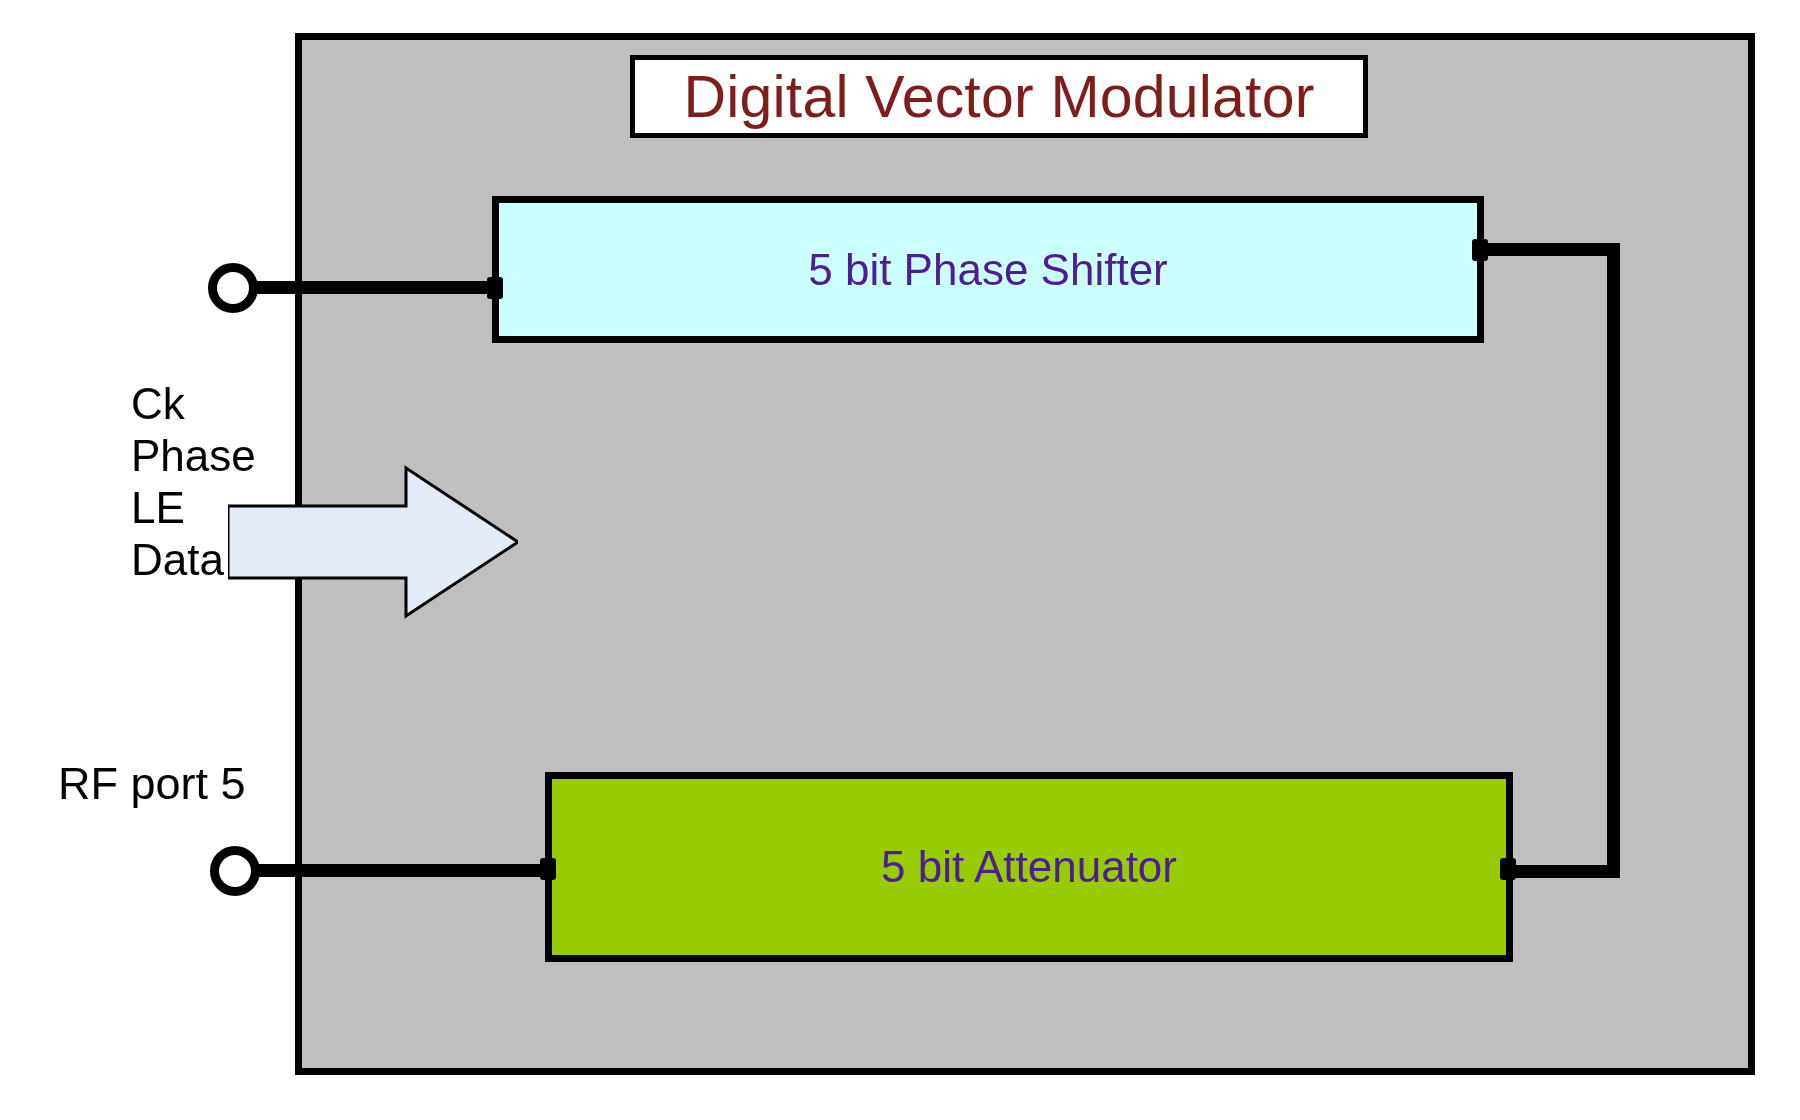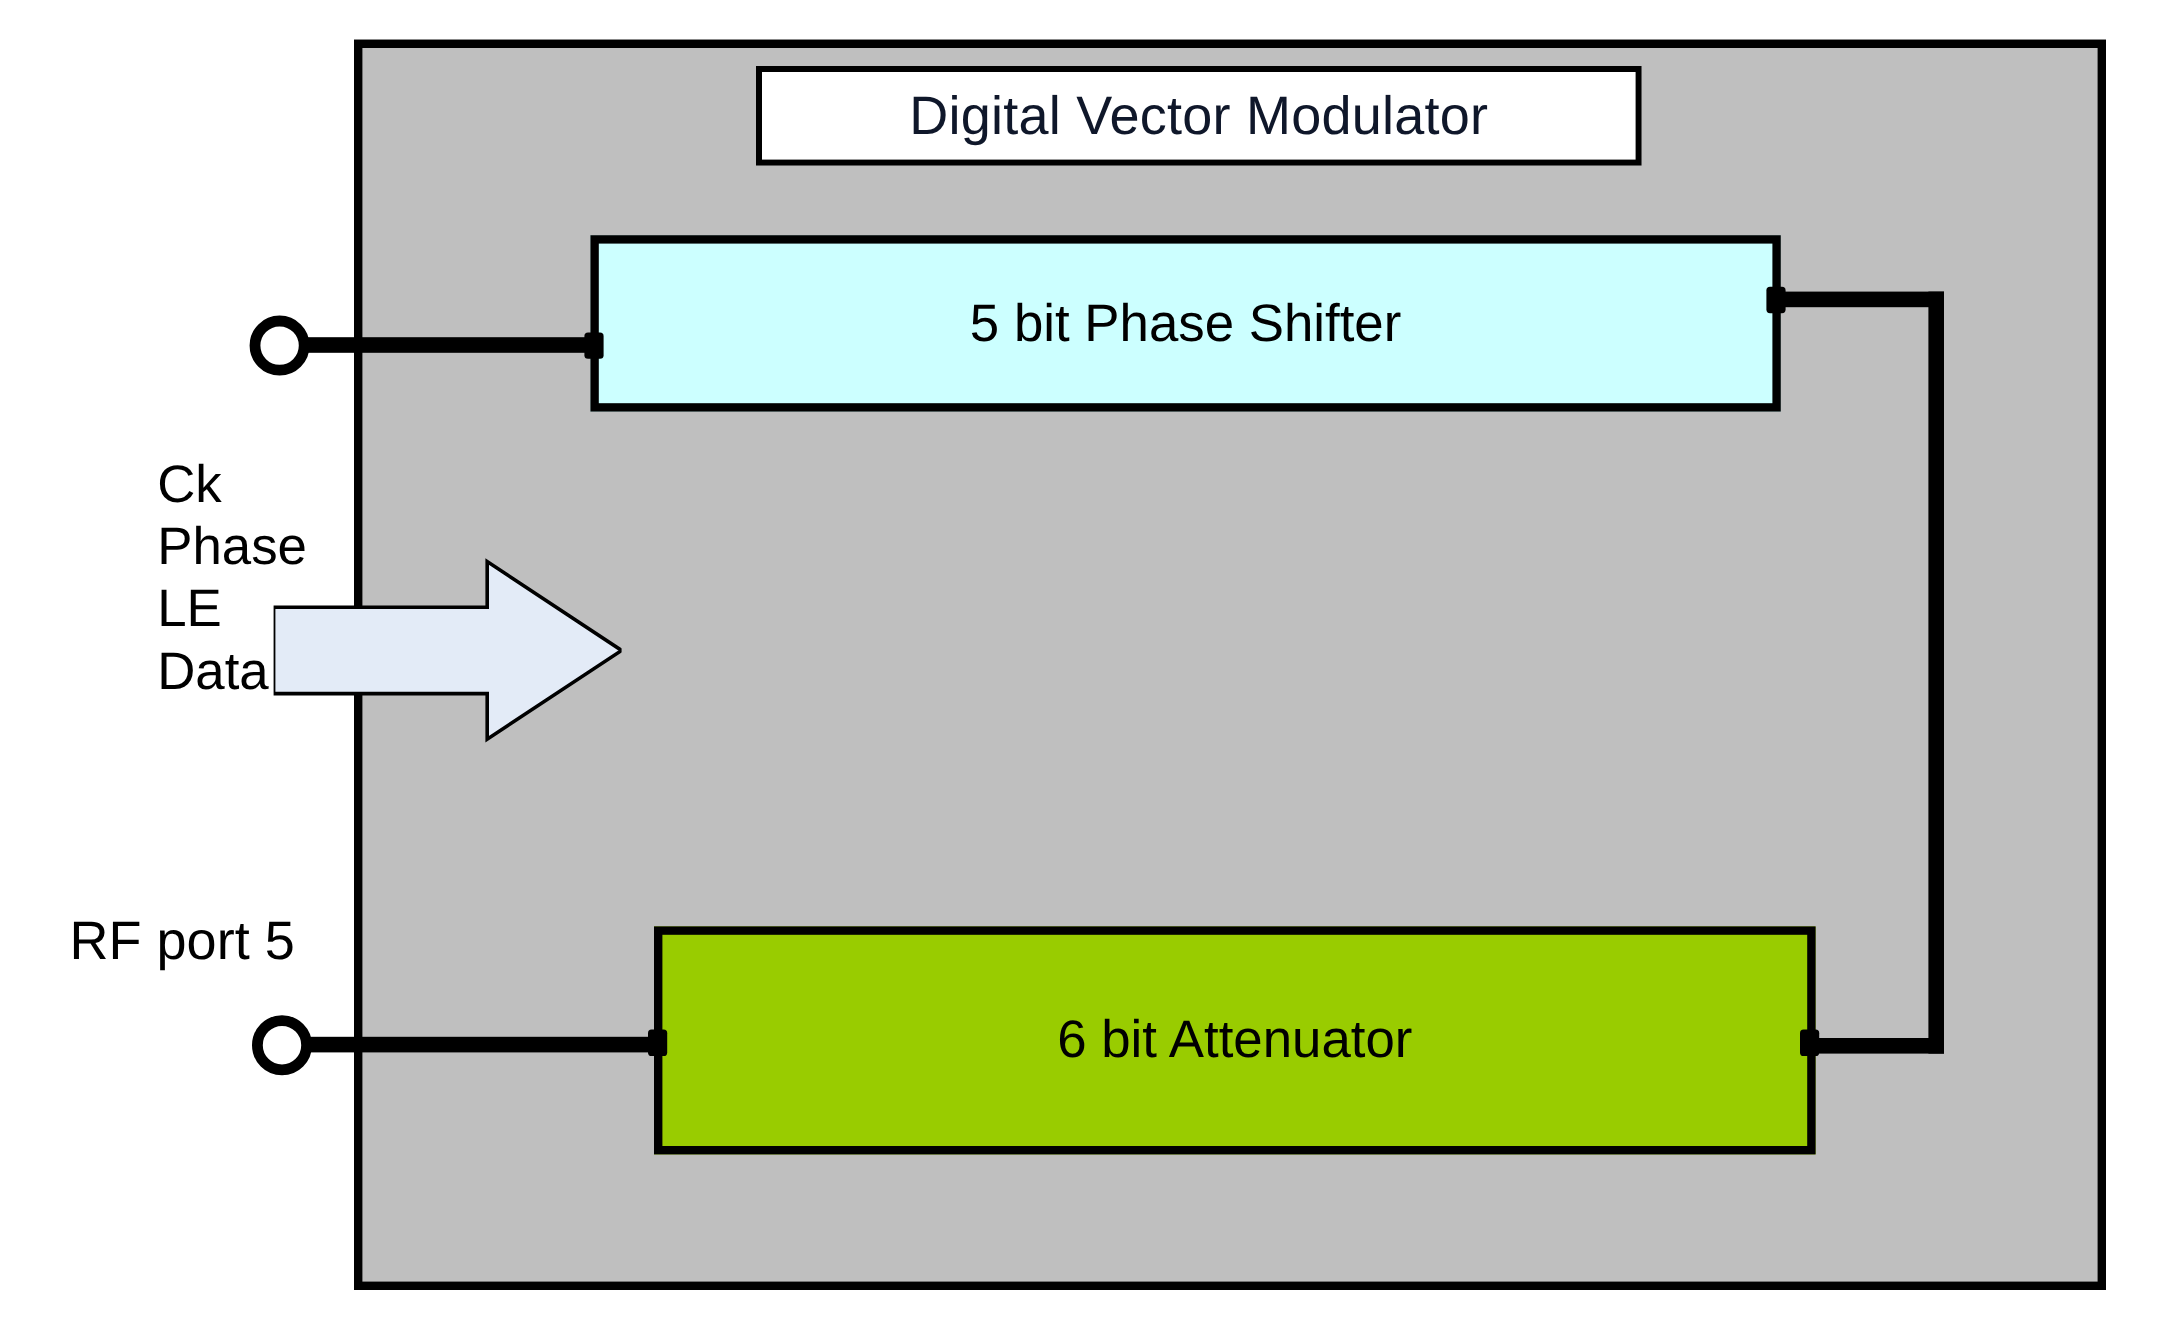--- a/index.html
+++ b/index.html
@@ -40,39 +40,39 @@
     width: 738px;
     height: 83px;
     background: #ffffff;
     border: 5px solid #000000;
     box-sizing: border-box;
     display: flex;
     align-items: center;
     justify-content: center;
   }
   .title-plate .title-text {
-    font-size: 45px;
-    color: #0f172a;
+    font-size: 59px;
+    color: #7f1d1d;
     letter-spacing: 0.2px;
     white-space: nowrap;
     text-align: center;
   }
 
   
   .block {
     position: absolute;
     border: 7px solid #000000;
     box-sizing: border-box;
     display: flex;
     align-items: center;
     justify-content: center;
   }
   .block .block-label {
     font-size: 44px;
-    color: #000000;
+    color: #4c1d95;
     white-space: nowrap;
   }
 
   .block-phase {
     left: 492px;
     top: 196px;
     width: 992px;
     height: 147px;
     background: #ccffff;
   }
@@ -188,21 +188,21 @@
   <div class="wire-h wire-out-top"></div>
   <div class="wire-v wire-rail"></div>
   <div class="wire-h wire-out-bottom"></div>
 
   <div class="block block-phase">
     <span class="block-label">5 bit Phase Shifter</span>
   </div>
 
 
   <div class="block block-atten">
-    <span class="block-label">6 bit Attenuator</span>
+    <span class="block-label">5 bit Attenuator</span>
   </div>
 
   <div class="nub nub-ps-in"></div>
   <div class="nub nub-ps-out"></div>
   <div class="nub nub-at-in"></div>
   <div class="nub nub-at-out"></div>
 
   <div class="port-circle port-circle-1"></div>
   <div class="port-circle port-circle-2"></div>
 

